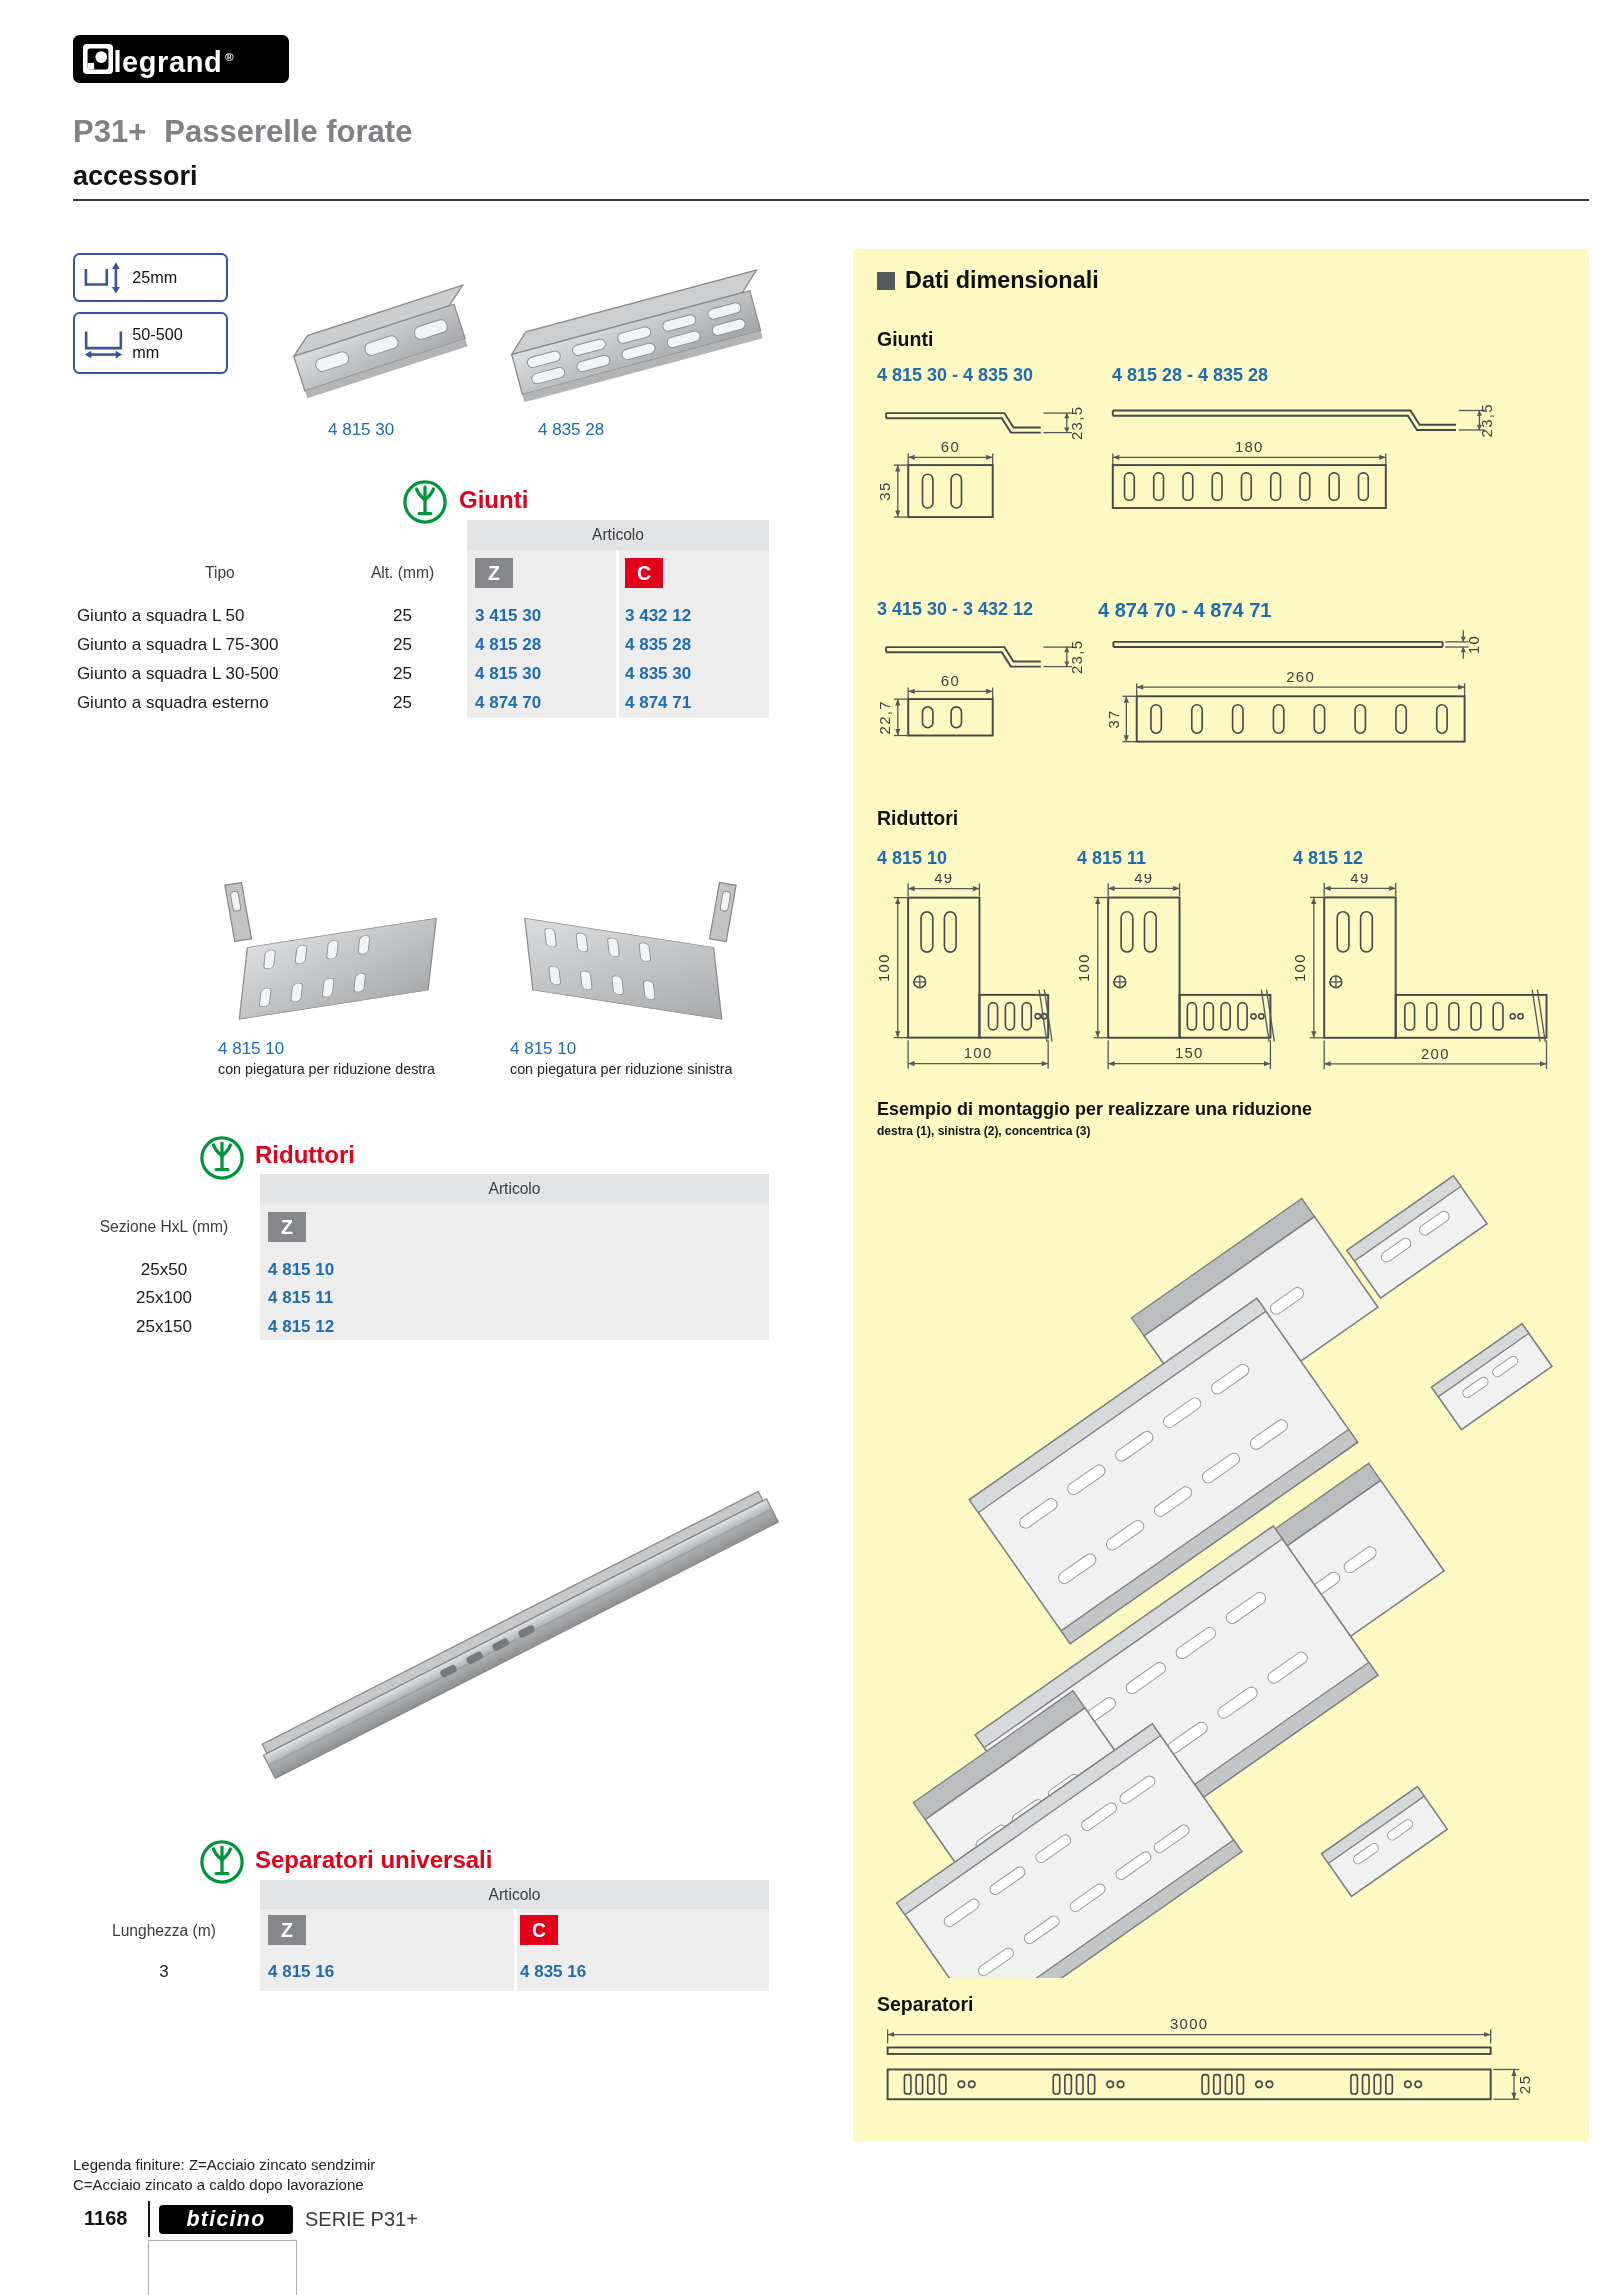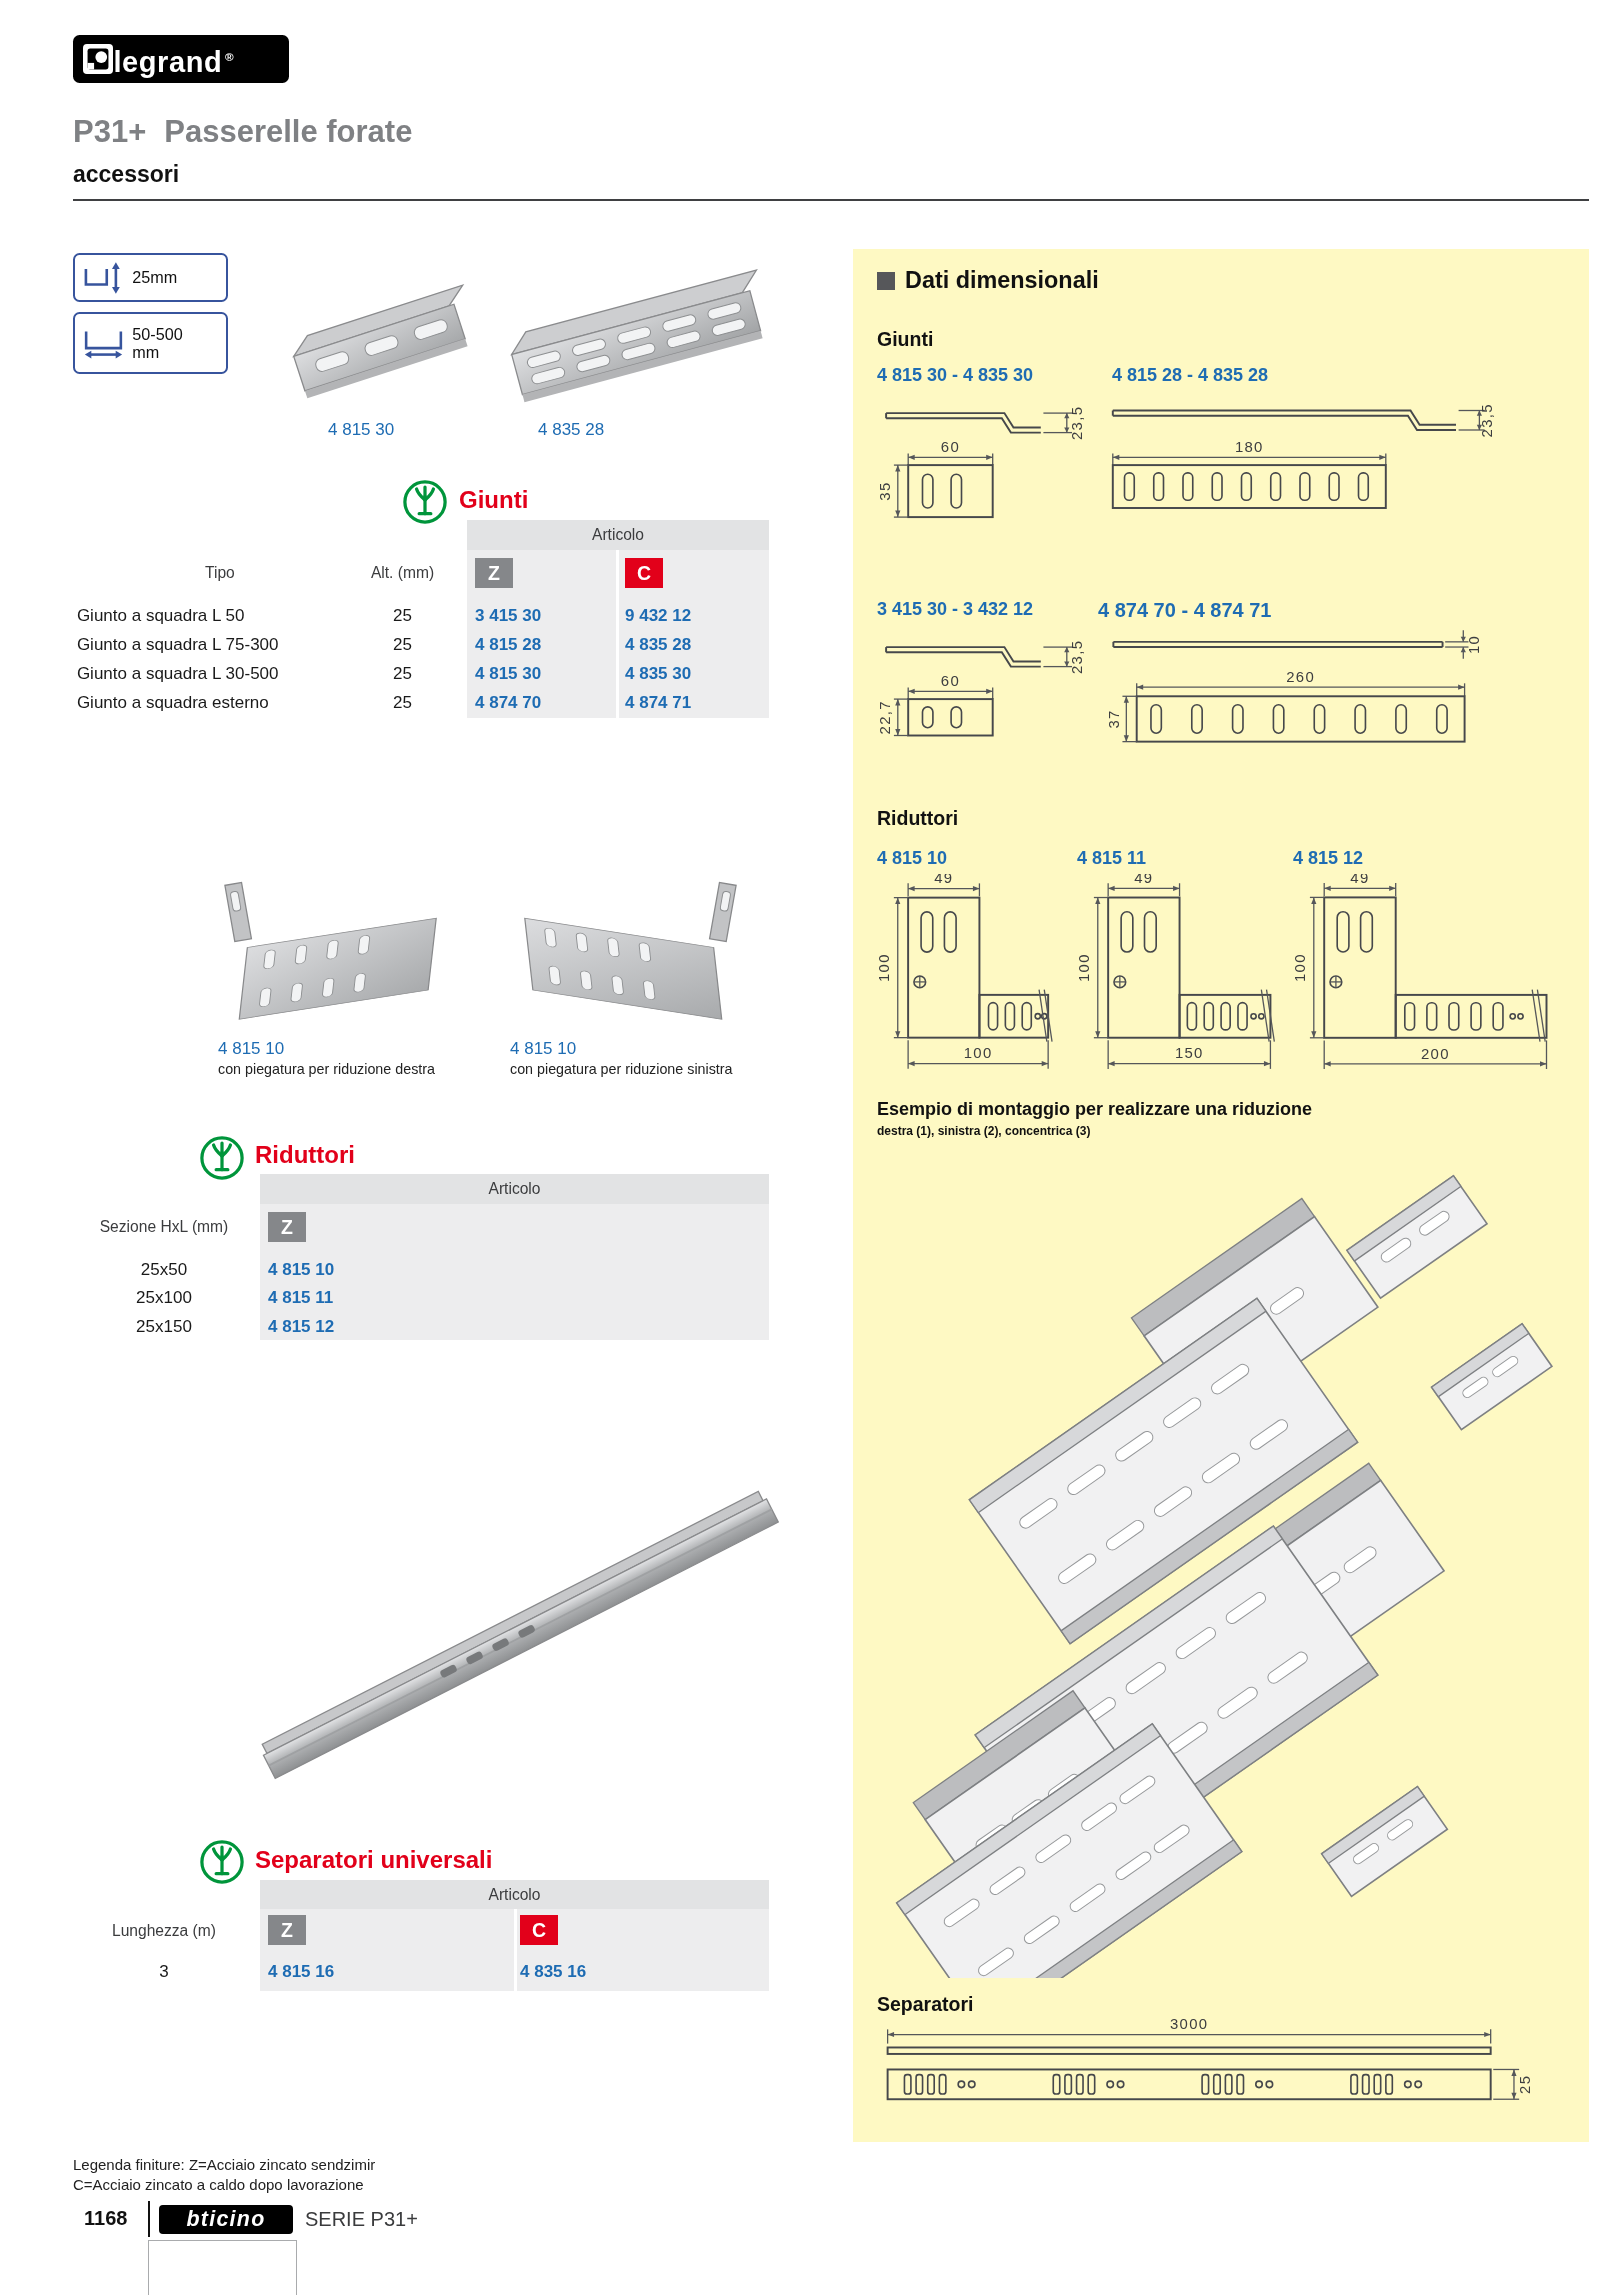--- a/index.html
+++ b/index.html
@@ -43,21 +43,21 @@
       <rect x="7" y="29" width="10" height="10" fill="#fff"></rect>
     </svg>
     <div style="color:#fff;font-size:29px;font-weight:bold;letter-spacing:0.6px;line-height:30px;">
       <span>legrand</span><span style="font-size:11.7px;vertical-align:super;margin-left:2.6px;">®</span>
     </div>
   </div>
 
   <div class="abs" style="left:73px;top:114px;font-size:31px;font-weight:bold;color:#7f8184;">
     <span>P31+</span><span style="margin-left:18px;">Passerelle forate</span>
   </div>
-  <div class="abs" style="left:73px;top:161px;font-size:23px;font-weight:bold;color:#111;">accessori</div>
+  <div class="abs" style="left:73px;top:161px;font-size:27px;font-weight:bold;color:#111;">accessori</div>
   <div class="abs" style="left:73px;top:199px;width:1516px;height:1.9px;background:#3f4042;"></div>
 
   <div class="abs" style="left:73px;top:253px;width:155px;height:49px;border:2.6px solid #37549d;border-radius:6.5px;box-sizing:border-box;display:flex;align-items:center;padding:0 6.5px;gap:7.8px;">
     <svg width="43" height="34" viewBox="0 0 66 52">
       <path d="M6 12 v24 h32 v-24" fill="none" stroke="#37549d" stroke-width="4"></path>
       <line x1="52" y1="8" x2="52" y2="44" stroke="#37549d" stroke-width="4"></line>
       <polygon points="52,2 46,12 58,12" fill="#37549d"></polygon>
       <polygon points="52,50 46,40 58,40" fill="#37549d"></polygon>
     </svg>
     <span style="font-size:16.2px;color:#111;">25mm</span>
@@ -137,21 +137,21 @@
     <div class="abs" style="left:543px;top:30px;width:2.6px;height:168px;background:#fff;"></div>
     <div class="abs hdr-lbl" style="left:3.9px;top:38px;width:286px;text-align:center;">Tipo</div>
     <div class="abs hdr-lbl" style="left:281px;top:38px;width:97px;text-align:center;">Alt. (mm)</div>
     <div class="abs zbox" style="left:402px;top:38px;width:38px;height:30px;">Z</div>
     <div class="abs cbox" style="left:552px;top:38px;width:38px;height:30px;">C</div>
 
     <div class="abs" style="left:0;top:81px;width:696px;height:29px;line-height:29px;">
       <span class="abs cell" style="left:3.9px;">Giunto a squadra L 50</span>
       <span class="abs cell" style="left:281px;width:97px;text-align:center;">25</span>
       <span class="abs codeb codecell" style="left:402px;">3 415 30</span>
-      <span class="abs codeb codecell" style="left:552px;">9 432 12</span>
+      <span class="abs codeb codecell" style="left:552px;">3 432 12</span>
     </div>
     <div class="abs" style="left:0;top:110px;width:696px;height:29px;line-height:29px;">
       <span class="abs cell" style="left:3.9px;">Giunto a squadra L 75-300</span>
       <span class="abs cell" style="left:281px;width:97px;text-align:center;">25</span>
       <span class="abs codeb codecell" style="left:402px;">4 815 28</span>
       <span class="abs codeb codecell" style="left:552px;">4 835 28</span>
     </div>
     <div class="abs" style="left:0;top:139px;width:696px;height:29px;line-height:29px;">
       <span class="abs cell" style="left:3.9px;">Giunto a squadra L 30-500</span>
       <span class="abs cell" style="left:281px;width:97px;text-align:center;">25</span>

